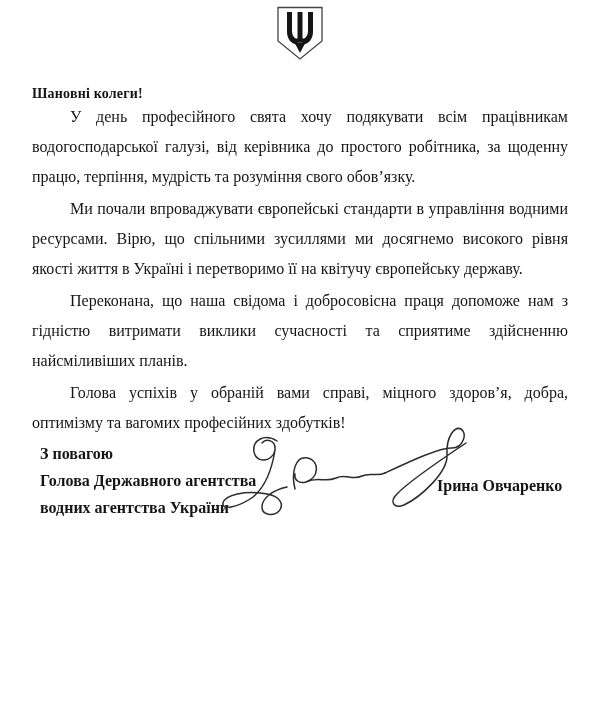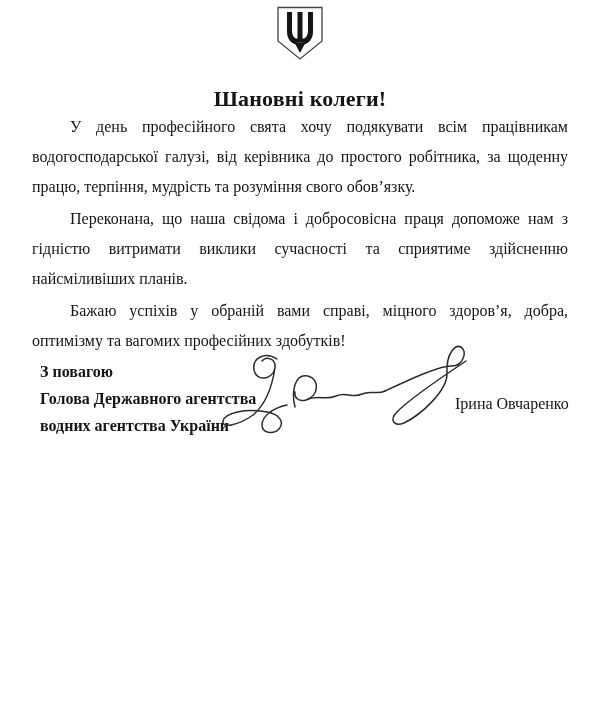--- a/index.html
+++ b/index.html
@@ -22,23 +22,22 @@
     background: #ffffff;
   }
   .emblem {
     display: block;
     width: 50px;
     height: 57px;
     margin: 0 auto;
   }
   .heading {
     margin: 24px 0 0 0;
-    font-size: 22px;
+    font-size: 14px;
     font-weight: bold;
-    text-align: center;
     letter-spacing: 0.2px;
   }
   .letter-body {
   }
   .letter-body p {
     margin: 0 0 2px 0;
     font-size: 16px;
     line-height: 30px;
     text-align: justify;
     text-indent: 38px;
@@ -51,24 +50,24 @@
     position: absolute;
     left: 8px;
     top: 0;
     font-size: 16px;
     font-weight: bold;
     line-height: 27px;
     white-space: nowrap;
   }
   .sig-name {
     position: absolute;
-    left: 423px;
+    left: 405px;
     top: 37px;
     font-size: 16px;
-    font-weight: normal;
+    font-weight: bold;
     white-space: nowrap;
   }
   .signature-svg {
     position: absolute;
     left: 183px;
     top: -15px;
     width: 270px;
     height: 112px;
   }
 </style>
@@ -83,22 +82,23 @@
     <path fill="#151515" d="M12,7 h5 v19 c0,4.5 2.5,7.5 5.5,8.5 v5.5 c-6.8,-1.5 -10.5,-6.5 -10.5,-13 z"></path>
     <path fill="#151515" d="M38,7 h-5 v19 c0,4.5 -2.5,7.5 -5.5,8.5 v5.5 c6.8,-1.5 10.5,-6.5 10.5,-13 z"></path>
     <path fill="#151515" d="M17,33.5 h16 v4 h-16 z"></path>
     <path fill="#151515" d="M19.5,37.5 h11 l-5.5,10.5 z"></path>
   </svg>
 
   <h1 class="heading">Шановні колеги!</h1>
 
   <div class="letter-body">
     <p>У день професійного свята хочу подякувати всім працівникам водогосподарської галузі, від керівника до простого робітника, за щоденну працю, терпіння, мудрість та розуміння свого обов’язку.</p>
+    <p>Ми почали впроваджувати європейські стандарти в управління водними ресурсами. Вірю, що спільними зусиллями ми досягнемо високого рівня якості життя в Україні і перетворимо її на квітучу європейську державу.</p>
     <p>Переконана, що наша свідома і добросовісна праця допоможе нам з гідністю витримати виклики сучасності та сприятиме здійсненню найсміливіших планів.</p>
-    <p>Бажаю успіхів у обраній вами справі, міцного здоров’я, добра, оптимізму та вагомих професійних здобутків!</p>
+    <p>Голова успіхів у обраній вами справі, міцного здоров’я, добра, оптимізму та вагомих професійних здобутків!</p>
   </div>
 
   <div class="sig-row">
     <div class="sig-titles">
       <div>З повагою</div>
       <div>Голова Державного агентства</div>
       <div>водних агентства України</div>
     </div>
 
     <svg class="signature-svg" viewBox="0 0 270 112" aria-hidden="true">

